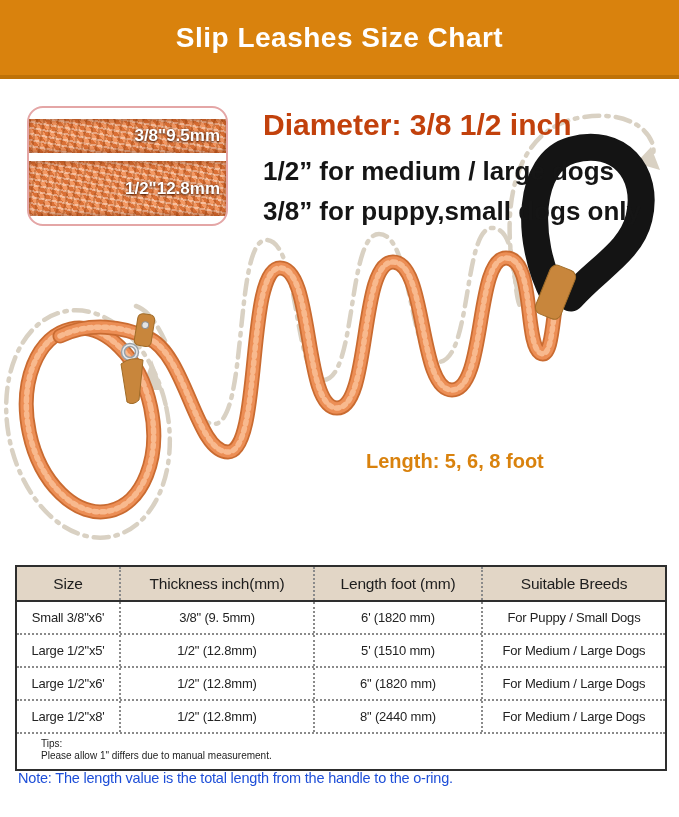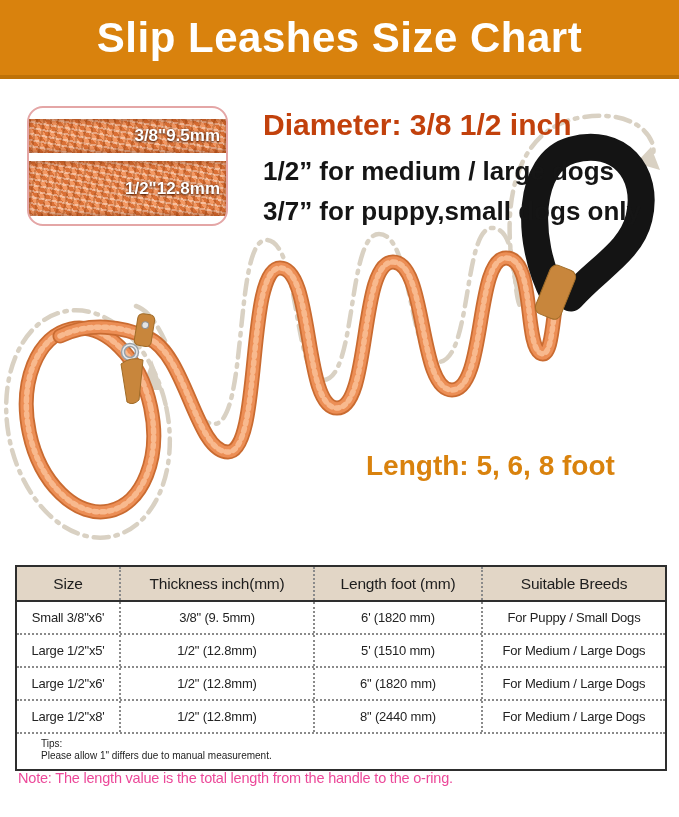--- a/index.html
+++ b/index.html
@@ -7,21 +7,21 @@
     width:679px;height:817px;position:relative;background:#ffffff;
     font-family:"Liberation Sans", sans-serif;overflow:hidden;
   }
   
   .header-bar{
     position:absolute;left:0;top:0;width:679px;height:75px;
     background:#D9820D;border-bottom:4px solid #BF7207;
     display:flex;align-items:center;justify-content:center;
   }
   .header-bar h1{
-    margin:16px;color:#ffffff;font-size:42px;font-weight:bold;letter-spacing:.5px;
+    margin:16px;color:#ffffff;font-size:28px;font-weight:bold;letter-spacing:.5px;
   }
   
   .rope-box{
     position:absolute;left:27px;top:106px;width:197px;height:116px;
     border:2px solid #E4A6A6;border-radius:16px;background:#fff;overflow:hidden;
   }
   .rope-strip{
     position:absolute;left:0;right:0;
     background-color:#E8834A;
     background-image:
@@ -37,21 +37,21 @@
     color:#fff;font-weight:bold;font-size:17px;white-space:nowrap;
     text-shadow:0 1px 2px rgba(60,20,0,.85),0 0 3px rgba(60,20,0,.5);
   }
   
   .diameter-block{position:absolute;left:263px;top:108px;width:400px;}
   .diameter-heading{color:#c2410c;font-size:30px;font-weight:bold;margin:0 0 14px 0;white-space:nowrap;}
   .diameter-line{color:#151515;font-size:26px;font-weight:bold;margin:0 0 9px 0;white-space:nowrap;}
   
   .length-label{
     position:absolute;left:366px;top:450px;color:#D9820D;
-    font-size:28px;font-weight:bold;white-space:nowrap;
+    font-size:20px;font-weight:bold;white-space:nowrap;
   }
   
   .leash-svg{position:absolute;left:0;top:0;}
   .guide{stroke:#D9D1C3;stroke-width:4.5;fill:none;stroke-linecap:round;stroke-dasharray:15 7 2.5 7;}
   .rope-outer{stroke:#C96B31;stroke-width:15;fill:none;stroke-linecap:round;}
   .rope-mid{stroke:#EC8E55;stroke-width:11.5;fill:none;stroke-linecap:round;}
   .rope-hi{stroke:#F8B98E;stroke-width:5.5;fill:none;stroke-linecap:round;stroke-dasharray:3 4.5;}
   .leather{fill:#C8863C;stroke:#A06C28;stroke-width:1;}
   
   .size-table{
@@ -62,21 +62,21 @@
   .t-head{background:#E2D6C6;height:33px;border-bottom:2px solid #2e2e2e;}
   .t-head .cell{font-size:15.5px;color:#1d1d1d;}
   .t-row{height:31px;}
   .t-row.sep{border-top:2px dotted #8a8a8a;}
   .cell{display:flex;align-items:center;justify-content:center;font-size:13px;letter-spacing:-.2px;}
   .cell.vsep{border-left:2px dotted #8a8a8a;}
   .t-tips{border-top:2px dotted #8a8a8a;padding:3px 8px 7px 8px;}
   .t-tips p{margin:1px 16px;font-size:10px;color:#232323;}
   
   .note-block{position:absolute;left:18px;top:770px;}
-  .note-block p{margin:0 0 4px 0;font-size:14.5px;color:#ec4899;letter-spacing:-.2px;}
+  .note-block p{margin:0 0 4px 0;font-size:14.5px;color:#1d4ed8;letter-spacing:-.2px;}
 </style>
 </head>
 <body>
 
 <svg class="leash-svg" width="679" height="817" viewBox="0 0 679 817" aria-hidden="true">
   <defs>
     <path id="ropeWave" d="M 60,336 C 90,322 122,326 148,338 C 186,354 196,452 228,452 C 262,452 246,268 280,268 C 314,268 303,408 337,408 C 371,408 359,262 393,262 C 427,262 418,390 452,390 C 486,390 475,258 506,258 C 535,258 524,342 540,353 C 550,359 552,332 555,308"></path>
     <ellipse id="ropeLoop" cx="90" cy="420" rx="62" ry="93" transform="rotate(-12 90 420)"></ellipse>
     <path id="guideWave" d="M 136,306 C 172,318 184,424 214,424 C 248,424 234,240 266,240 C 300,240 293,380 323,380 C 357,380 347,234 379,234 C 413,234 408,362 438,362 C 472,362 463,228 492,228 C 518,228 512,290 520,306"></path>
     <path id="guideHandle" d="M 520,300 C 498,222 508,132 578,118 C 642,106 664,146 649,163"></path>
@@ -128,21 +128,21 @@
     <span class="lbl">3/8"9.5mm</span>
   </div>
   <div class="rope-strip strip-thick">
     <span class="lbl">1/2"12.8mm</span>
   </div>
 </div>
 
 <div class="diameter-block">
   <p class="diameter-heading">Diameter: 3/8 1/2 inch</p>
   <p class="diameter-line">1/2” for medium / large dogs</p>
-  <p class="diameter-line">3/7” for puppy,small dogs only</p>
+  <p class="diameter-line">3/8” for puppy,small dogs only</p>
 </div>
 
 <div class="length-label">Length: 5, 6, 8 foot</div>
 
 <div class="size-table">
   <div class="t-head">
     <div class="cell">Size</div>
     <div class="cell vsep">Thickness inch(mm)</div>
     <div class="cell vsep">Length foot (mm)</div>
     <div class="cell vsep">Suitable Breeds</div>

